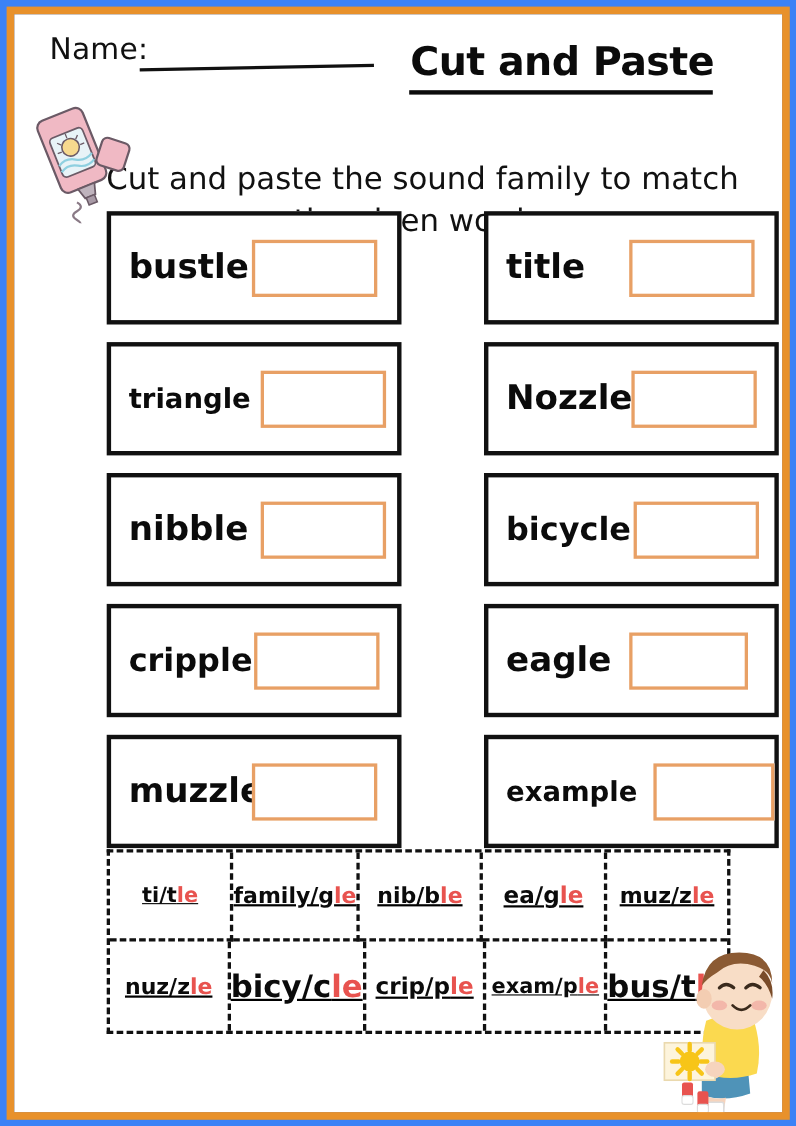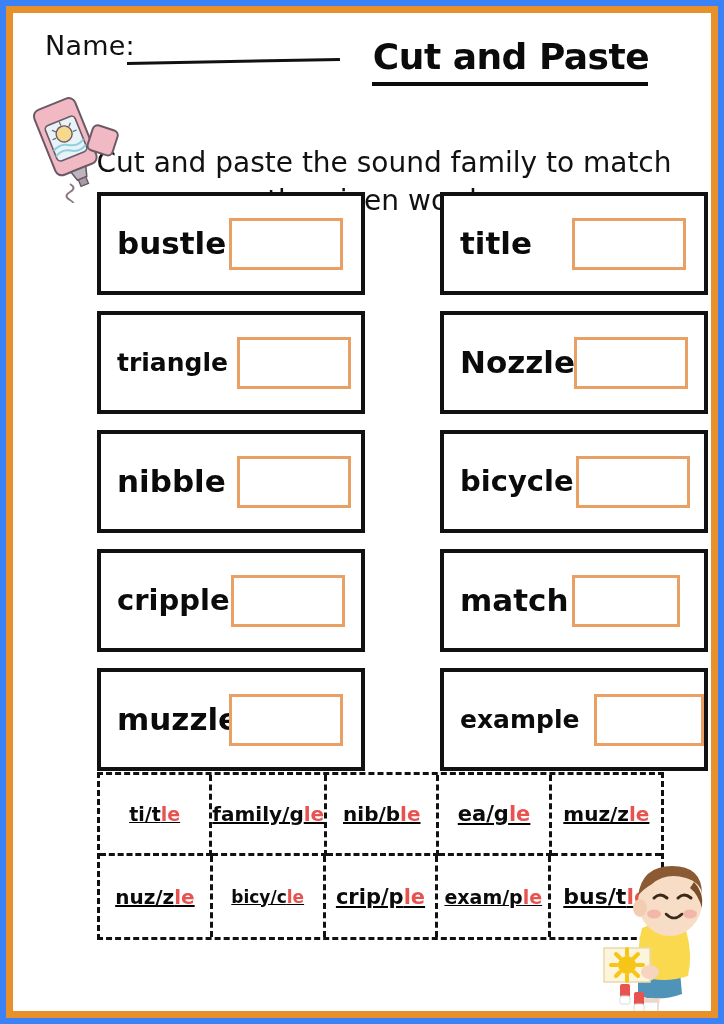--- a/index.html
+++ b/index.html
@@ -260,21 +260,21 @@
       </div>
       <div class="word-box">
         <span class="word-text" style="font-size:31px">Nozzle</span>
         <span class="answer-slot" style="left:130px;width:114px"></span>
       </div>
       <div class="word-box">
         <span class="word-text" style="font-size:29px">bicycle</span>
         <span class="answer-slot" style="left:132px;width:114px"></span>
       </div>
       <div class="word-box">
-        <span class="word-text" style="font-size:31px">match</span>
+        <span class="word-text" style="font-size:31px">eagle</span>
         <span class="answer-slot" style="left:128px;width:108px"></span>
       </div>
       <div class="word-box">
         <span class="word-text" style="font-size:25px">example</span>
         <span class="answer-slot" style="left:150px;width:110px"></span>
       </div>
     </div>
 
   </div>
 
@@ -301,33 +301,33 @@
         <span>muz/z</span>
           <span class="suffix">le</span>
       </div>
     </div>
 
     <div class="cutout-row bottom">
       <div class="tile" style="font-size:20px">
         <span>nuz/z</span>
           <span class="suffix">le</span>
       </div>
-      <div class="tile" style="font-size:17px">
+      <div class="tile" style="font-size:28px">
         <span>bicy/c</span>
           <span class="suffix">le</span>
       </div>
       <div class="tile" style="font-size:21px">
         <span>crip/p</span>
           <span class="suffix">le</span>
       </div>
       <div class="tile" style="font-size:19px">
         <span>exam/p</span>
           <span class="suffix">le</span>
       </div>
-      <div class="tile" style="font-size:22px">
+      <div class="tile" style="font-size:28px">
         <span>bus/t</span>
           <span class="suffix">le</span>
       </div>
     </div>
 
   </div>
 
   <svg class="boy-clip" viewBox="0 0 120 160">
 
     <path d="M40 120 q18 -10 42 -4 l2 22 q-22 8 -44 2 z" fill="#4f93b8"></path>

